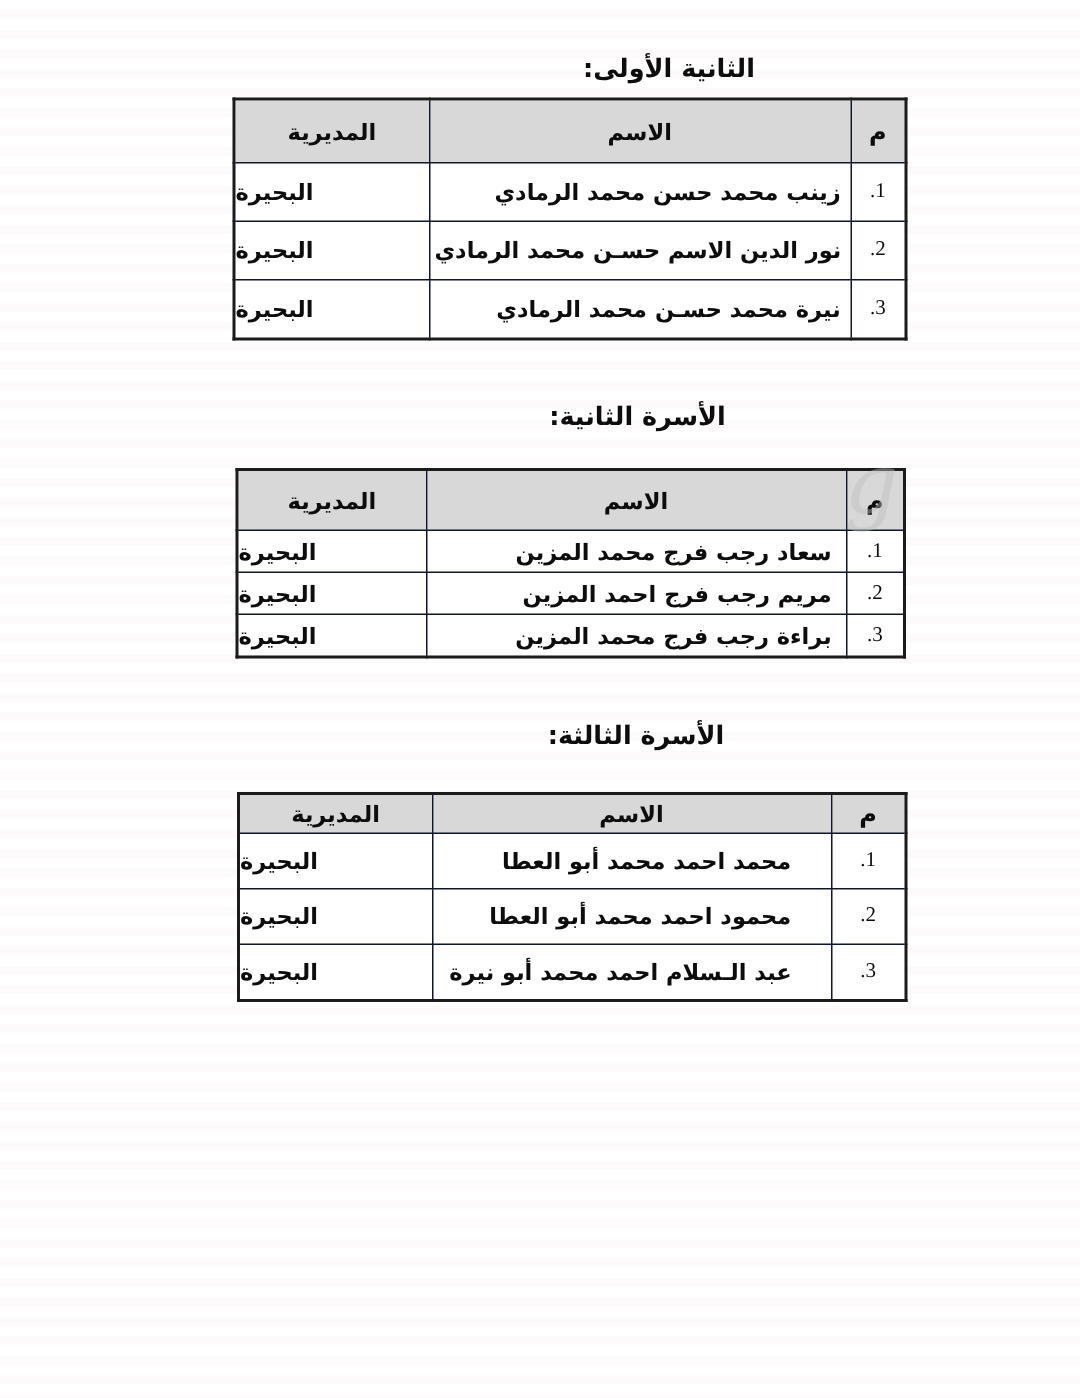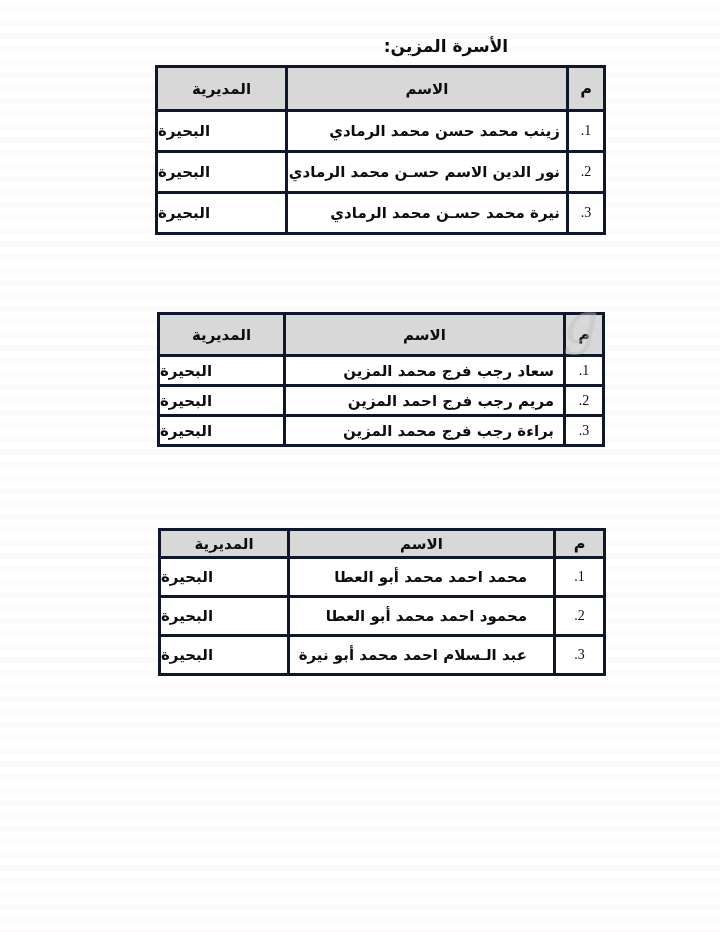--- a/index.html
+++ b/index.html
@@ -49,21 +49,21 @@
   #table-1 col.c-name { width: 281px; }
   #table-1 col.c-mud  { width: 130px; }
   #table-2 col.c-num  { width: 39px; }
   #table-2 col.c-name { width: 280px; }
   #table-2 col.c-mud  { width: 126px; }
   #table-3 col.c-num  { width: 50px; }
   #table-3 col.c-name { width: 266px; }
   #table-3 col.c-mud  { width: 129px; }
 
   .fam-table th, .fam-table td {
-    border: 3px solid #0f172a;
+    border: 1px solid #0f172a;
     padding: 0;
     vertical-align: middle;
     font-size: 15px;
     font-weight: bold;
     color: #0d0d0d;
     overflow: hidden;
     white-space: nowrap;
   }
   .fam-table th {
     background: #d8d8d8;
@@ -106,21 +106,21 @@
     opacity: 0.45;
     z-index: 5;
     pointer-events: none;
   }
 </style>
 </head>
 <body>
 
 <div class="page">
 
-  <div id="heading-1" class="section-heading">الأسرة المزين:</div>
+  <div id="heading-1" class="section-heading">الثانية الأولى:</div>
 
   <table id="table-1" class="fam-table">
     <colgroup>
         <col class="c-num">
         <col class="c-name">
         <col class="c-mud">
       </colgroup>
     <tbody>
         <tr>
       <th class="h-num">م</th>
@@ -138,20 +138,21 @@
       <td class="cell-mud">البحيرة</td>
     </tr>
     <tr>
       <td class="cell-num">.3</td>
       <td class="cell-name">نيرة محمد حسـن محمد الرمادي</td>
       <td class="cell-mud">البحيرة</td>
     </tr>
   </tbody>
     </table>
 
+  <div id="heading-2" class="section-heading">الأسرة الثانية:</div>
 
   <div class="watermark">g</div>
 
   <table id="table-2" class="fam-table">
     <colgroup>
         <col class="c-num">
         <col class="c-name">
         <col class="c-mud">
       </colgroup>
     <tbody>
@@ -171,20 +172,21 @@
       <td class="cell-mud">البحيرة</td>
     </tr>
     <tr>
       <td class="cell-num">.3</td>
       <td class="cell-name">براءة رجب فرج محمد المزين</td>
       <td class="cell-mud">البحيرة</td>
     </tr>
   </tbody>
     </table>
 
+  <div id="heading-3" class="section-heading">الأسرة الثالثة:</div>
 
   <table id="table-3" class="fam-table">
     <colgroup>
         <col class="c-num">
         <col class="c-name">
         <col class="c-mud">
       </colgroup>
     <tbody>
         <tr>
       <th class="h-num">م</th>

